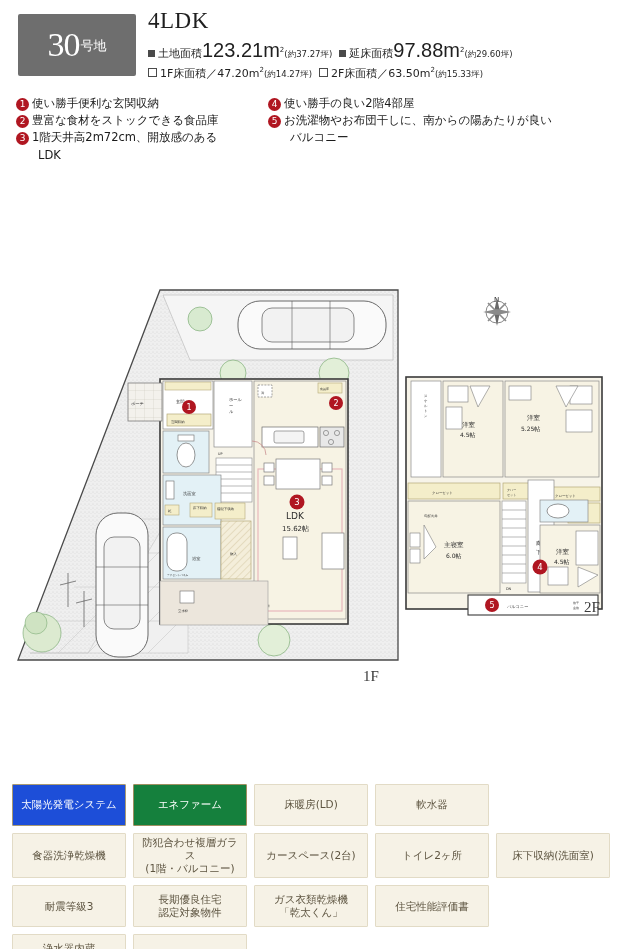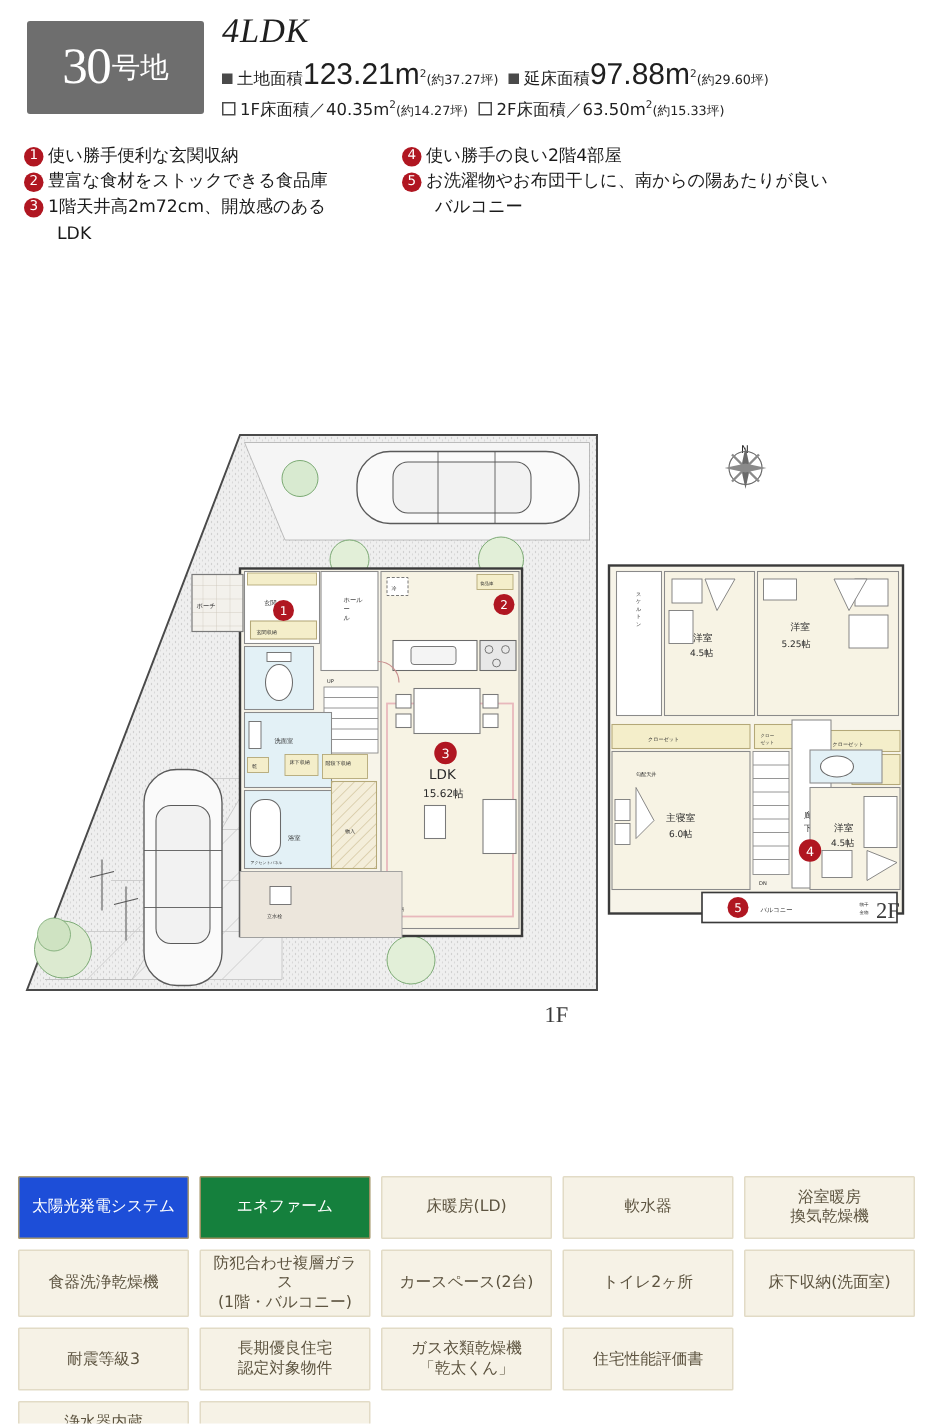--- a/index.html
+++ b/index.html
@@ -10,24 +10,24 @@
   }
 
   
   .header{position:absolute;left:0;top:0;width:620px;height:92px;}
   .lot-badge{
     position:absolute;left:18px;top:14px;width:118px;height:62px;
     background:#6e6e6e;color:#fff;border-radius:2px;
     display:flex;align-items:center;justify-content:center;
   }
   .lot-badge .num{font-size:34px;line-height:1;letter-spacing:-1px;}
-  .lot-badge .suf{font-size:19px;line-height:1;padding-left:1px;
+  .lot-badge .suf{font-size:13px;line-height:1;padding-left:1px;
     font-family:"DejaVu Sans","Liberation Sans",sans-serif;}
   .header-right{position:absolute;left:148px;top:8px;width:466px;}
-  .plan-type{font-size:23px;letter-spacing:0.5px;line-height:1.1;color:#1f1f1f;font-style:italic;}
+  .plan-type{font-size:23px;letter-spacing:0.5px;line-height:1.1;color:#1f1f1f;}
   .area-line{font-size:11px;line-height:1.5;white-space:nowrap;color:#1f1f1f;
     font-family:"DejaVu Sans","Liberation Sans",sans-serif;}
   .area-line .big{font-size:20px;font-family:Liberation Sans, sans-serif;}
   .area-line .sm{font-size:8.5px;}
   .sq-filled{display:inline-block;width:7px;height:7px;background:#4a4a4a;margin-right:3px;}
   .sq-open{display:inline-block;width:7px;height:7px;border:1px solid #4a4a4a;
     background:#fff;margin-right:3px;}
   .sup{font-size:7px;vertical-align:super;}
 
   
@@ -80,21 +80,21 @@
     <span class="num">30</span>
     <span class="suf">号地</span>
   </div>
   <div class="header-right">
     <div class="plan-type">4LDK</div>
     <div class="area-line" style="margin-top:2px;">
       <span class="sq-filled"></span><span>土地面積</span><span class="big">123.21</span><span class="big">m</span><span class="sup">2</span><span class="sm">(約37.27坪)</span>
       &nbsp;<span class="sq-filled"></span><span>延床面積</span><span class="big">97.88</span><span class="big">m</span><span class="sup">2</span><span class="sm">(約29.60坪)</span>
     </div>
     <div class="area-line">
-      <span class="sq-open"></span><span>1F床面積／</span><span>40.35</span><span>m</span><span class="sup">2</span><span class="sm">(約14.27坪)</span>
+      <span class="sq-open"></span><span>1F床面積／</span><span>47.20</span><span>m</span><span class="sup">2</span><span class="sm">(約14.27坪)</span>
       &nbsp;<span class="sq-open"></span><span>2F床面積／</span><span>63.50</span><span>m</span><span class="sup">2</span><span class="sm">(約15.33坪)</span>
     </div>
   </div>
 </div>
 
 <div class="features">
   <div class="fcol left">
     <div class="frow">
       <div class="fnum">1</div>
       <div class="ftext">使い勝手便利な玄関収納</div>
@@ -417,21 +417,20 @@
 </svg>
 </div>
 
 <div class="spec">
 
   <div class="spec-row">
     <div class="spec-cell hl">太陽光発電システム</div>
     <div class="spec-cell hl2">エネファーム</div>
     <div class="spec-cell">床暖房(LD)</div>
     <div class="spec-cell">軟水器</div>
-    <div class="spec-cell">浴室暖房<br>換気乾燥機</div>
   </div>
 
   <div class="spec-row">
     <div class="spec-cell">食器洗浄乾燥機</div>
     <div class="spec-cell">防犯合わせ複層ガラス<br>(1階・バルコニー)</div>
     <div class="spec-cell">カースペース(2台)</div>
     <div class="spec-cell">トイレ2ヶ所</div>
     <div class="spec-cell">床下収納(洗面室)</div>
   </div>
 

